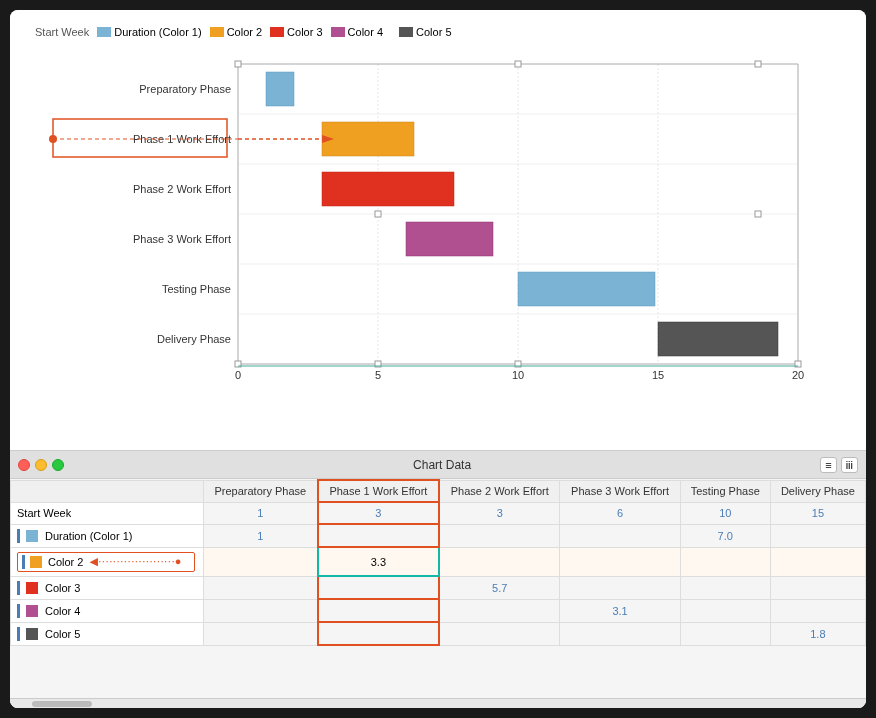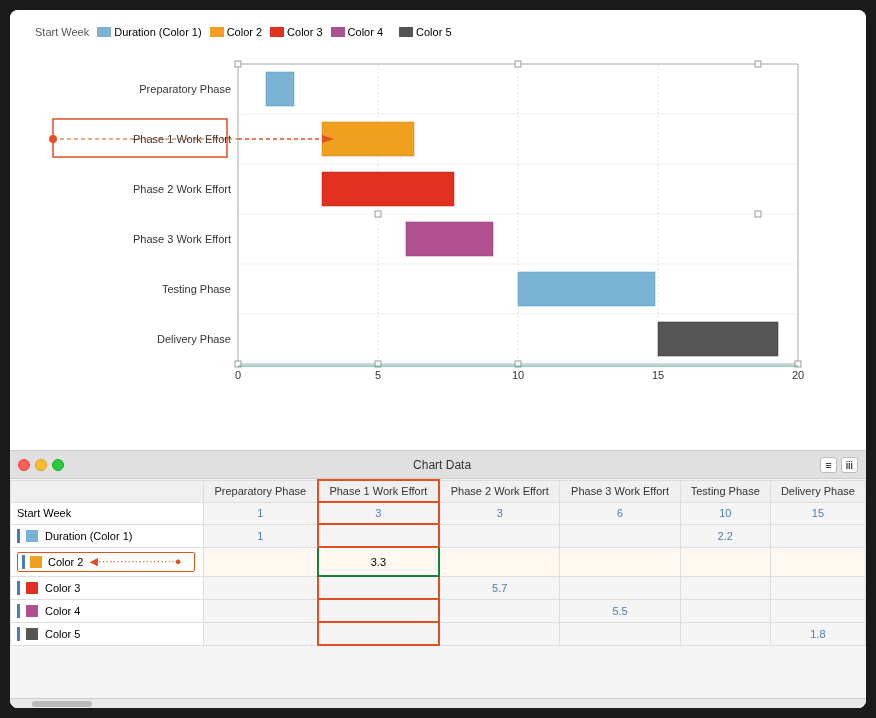--- a/index.html
+++ b/index.html
@@ -278,35 +278,35 @@
               <div style="display:flex;align-items:center;gap:4px;">
                 <span style="display:inline-block;width:3px;height:14px;background:#4a7db5;margin-right:2px;"></span>
                 <span class="row-color-swatch" style="background:#7bb3d4;"></span>
                 <span>Duration (Color 1)</span>
               </div>
             </td>
             <td class="blue-text">1</td>
             <td style="border:2px solid #e05020;"></td>
             <td></td>
             <td></td>
-            <td class="blue-text">2.2</td>
+            <td class="blue-text">7.0</td>
             <td></td>
           </tr>
 
           <tr style="background:#fff8f0;">
             <td class="row-header">
               <div style="display:flex;align-items:center;gap:3px;border:1px solid #e05020;padding:2px 4px;border-radius:2px;">
                 <span style="display:inline-block;width:3px;height:14px;background:#4a7db5;margin-right:2px;"></span>
                 <span class="row-color-swatch" style="background:#f0a020;"></span>
                 <span>Color 2</span>
                 <span style="color:#e05020;margin-left:3px;">◀·····················●</span>
               </div>
             </td>
             <td></td>
-            <td style="border:2px solid #15803d; font-weight:500;margin-left:20px;">3.3</td>
+            <td style="border:2px solid #14b8a6; font-weight:500;margin-left:20px;">3.3</td>
             <td></td>
             <td></td>
             <td></td>
             <td></td>
           </tr>
 
           <tr>
             <td class="row-header">
               <div style="display:flex;align-items:center;gap:4px;">
                 <span style="display:inline-block;width:3px;height:14px;background:#4a7db5;margin-right:2px;"></span>
@@ -326,21 +326,21 @@
             <td class="row-header">
               <div style="display:flex;align-items:center;gap:4px;">
                 <span style="display:inline-block;width:3px;height:14px;background:#4a7db5;margin-right:2px;"></span>
                 <span class="row-color-swatch" style="background:#b05090;"></span>
                 <span>Color 4</span>
               </div>
             </td>
             <td></td>
             <td style="border:2px solid #e05020;"></td>
             <td></td>
-            <td class="blue-text">5.5</td>
+            <td class="blue-text">3.1</td>
             <td></td>
             <td></td>
           </tr>
 
           <tr>
             <td class="row-header">
               <div style="display:flex;align-items:center;gap:4px;">
                 <span style="display:inline-block;width:3px;height:14px;background:#4a7db5;margin-right:2px;"></span>
                 <span class="row-color-swatch" style="background:#555555;"></span>
                 <span>Color 5</span>

